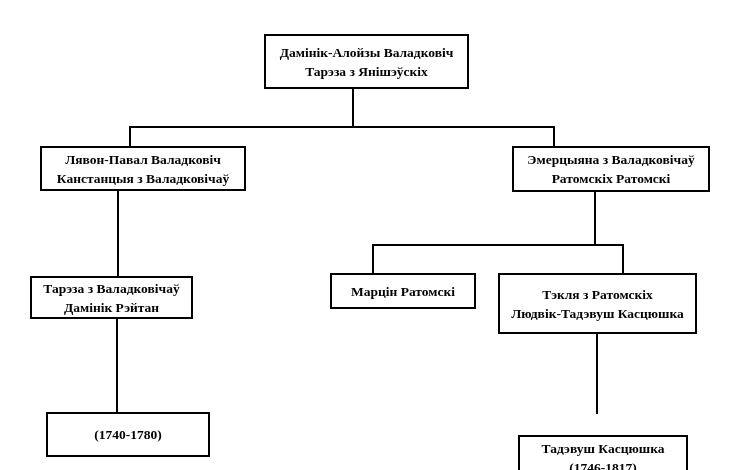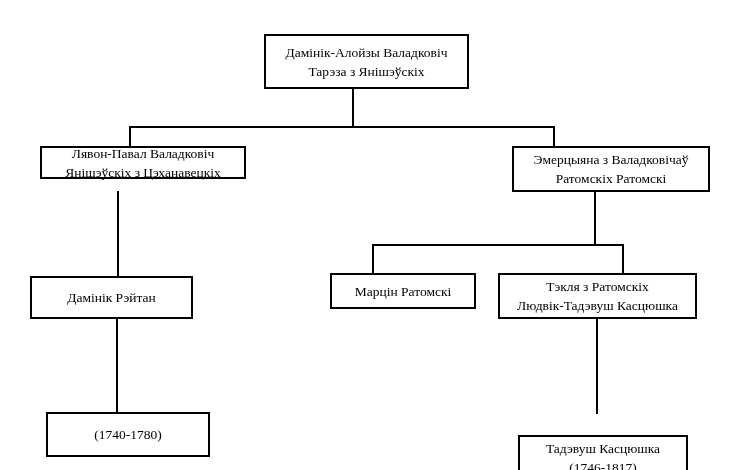--- a/index.html
+++ b/index.html
@@ -17,41 +17,41 @@
   }
   .node {
     position: absolute;
     border: 2px solid #000000;
     background: #ffffff;
     display: flex;
     flex-direction: column;
     align-items: center;
     justify-content: center;
     text-align: center;
-    font-weight: normal;
+    font-weight: bold;
     font-size: 13.5px;
     line-height: 19px;
     color: #000000;
     box-sizing: border-box;
     padding: 2px 4px;
     z-index: 2;
   }
   .node span { display: block; white-space: nowrap; }
   .conn {
     position: absolute;
     background: #000000;
     z-index: 1;
   }
   
   #n-root     { left: 264px; top: 34px;  width: 205px; height: 55px; }
-  #n-l2-left  { left: 40px;  top: 146px; width: 206px; height: 33px; }
+  #n-l2-left  { left: 40px;  top: 146px; width: 206px; height: 45px; }
   #n-l2-right { left: 488px; top: 146px; width: 198px; height: 46px; margin-left: 24px; }
   #n-l3-left  { left: 30px;  top: 276px; width: 163px; height: 43px; }
   #n-l3-mid   { left: 310px; top: 273px; width: 146px; height: 36px; margin-left: 20px; }
-  #n-l3-right { left: 498px; top: 273px; width: 199px; height: 46px; align-items: center; }
+  #n-l3-right { left: 498px; top: 273px; width: 199px; height: 61px; align-items: center; }
   #n-l4-left  { left: 46px;  top: 412px; width: 164px; height: 45px; }
   #n-l4-right { left: 518px; top: 412px; width: 170px; height: 46px; margin-top: 23px; }
   
   #c-v-root        { left: 352px; top: 88px;  width: 2px;   height: 40px; }
   #c-h-gen2        { left: 129px; top: 126px; width: 426px; height: 2px;  }
   #c-v-gen2-left   { left: 129px; top: 126px; width: 2px;   height: 22px; }
   #c-v-gen2-right  { left: 553px; top: 126px; width: 2px;   height: 22px; }
   #c-v-l2l-l3l     { left: 117px; top: 191px; width: 2px;   height: 87px; }
   #c-v-l2r-down    { left: 594px; top: 192px; width: 2px;   height: 54px; }
   #c-h-gen3        { left: 372px; top: 244px; width: 252px; height: 2px;  }
@@ -77,29 +77,30 @@
   <div class="conn" id="c-v-l3l-l4l"></div>
   <div class="conn" id="c-v-l3r-l4r"></div>
 
   <div class="node" id="n-root">
     <span>Дамінік-Алойзы Валадковіч</span>
     <span>Тарэза з Янішэўскіх</span>
   </div>
 
   <div class="node" id="n-l2-left">
     <span>Лявон-Павал Валадковіч</span>
-    <span>Янішэўскіх з Цэханавецкіх</span>
+    <span>Канстанцыя з Валадковічаў</span>
   </div>
 
   <div class="node" id="n-l2-right">
     <span>Эмерцыяна з Валадковічаў</span>
     <span>Ратомскіх Ратомскі</span>
   </div>
 
   <div class="node" id="n-l3-left">
+    <span>Тарэза з Валадковічаў</span>
     <span>Дамінік Рэйтан</span>
   </div>
 
   <div class="node" id="n-l3-mid">
     <span>Марцін Ратомскі</span>
   </div>
 
   <div class="node" id="n-l3-right">
     <span>Тэкля з Ратомскіх</span>
     <span>Людвік-Тадэвуш Касцюшка</span>

